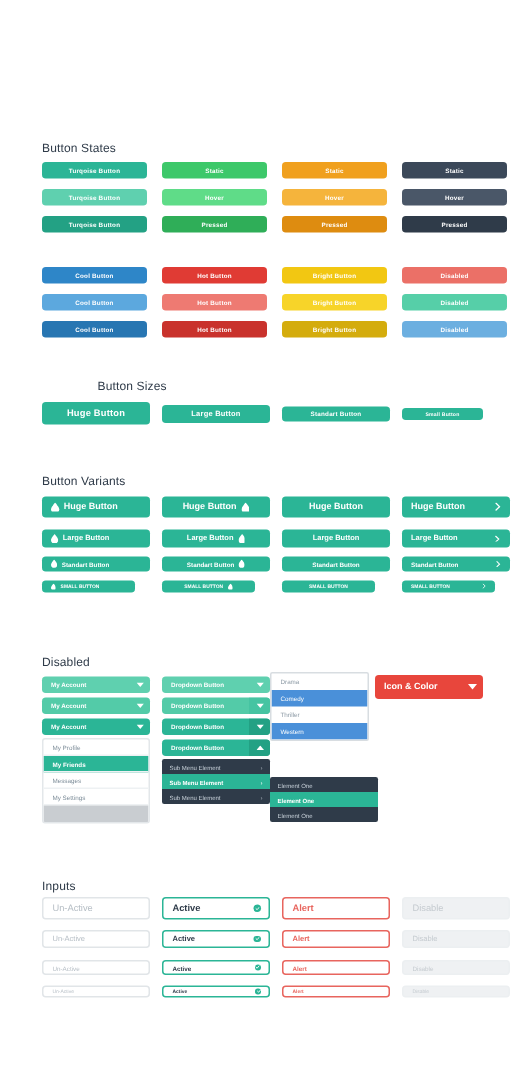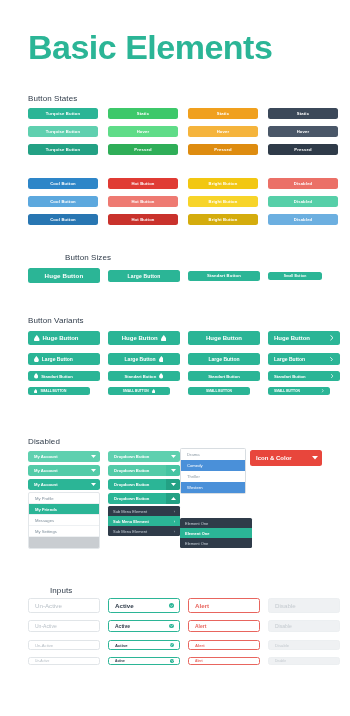--- a/index.html
+++ b/index.html
@@ -122,21 +122,20 @@
   }
   .check-circle svg { display: block; }
 
   
 </style>
 </head>
 <body>
 
 <div class="page">
 
-  <div class="title">Basic Elements</div>
 
   <div class="section-head" style="top:94px;">Button States</div>
   <div id="btn-states-1">
       <div class="btn w70 h11" style="left: 28px; top: 108px; background: rgb(43, 181, 150);">
         <span>Turqoise Button</span>
       </div>
       <div class="btn w70 h11" style="left: 28px; top: 126px; background: rgb(95, 208, 175);">
         <span>Turqoise Button</span>
       </div>
       <div class="btn w70 h11" style="left: 28px; top: 144px; background: rgb(35, 161, 132);">
@@ -458,21 +457,21 @@
       <div class="dd" style="left: 250px; top: 450px; width: 72px; height: 16px; background: rgb(232, 70, 60); font-size: 6px; border-radius: 2.5px;">
         <span class="dd-label">Icon &amp; Color</span>
         <span class="dd-arrow">
           <svg width="6" height="3.5999999999999996" viewBox="0 0 10 6">
             <path d="M0 0 L10 0 L5 6 Z" fill="#ffffff"></path>
           </svg>
         </span>
       </div>
     </div>
 
-  <div class="section-head" style="top:586px;margin-left:22px;">Inputs</div>
+  <div class="section-head" style="top:586px;">Inputs</div>
   <div id="inputs">
       <div class="inp unactive" style="left: 28px; top: 598px; width: 72px; height: 15px; font-size: 6.2px;">
         <span class="itxt">Un-Active</span>
       </div>
       <div class="inp active" style="left: 108px; top: 598px; width: 72px; height: 15px; font-size: 6.2px;">
         <span class="itxt">Active</span>
         <span class="icheck">
           <span class="check-circle" style="width:5.5px;height:5.5px;">
             <svg width="3.4" height="3.4" viewBox="0 0 10 10">
               <path d="M2 5.2 L4.2 7.3 L8 2.8" stroke="#ffffff" stroke-width="1.8" fill="none" stroke-linecap="round" stroke-linejoin="round"></path>

